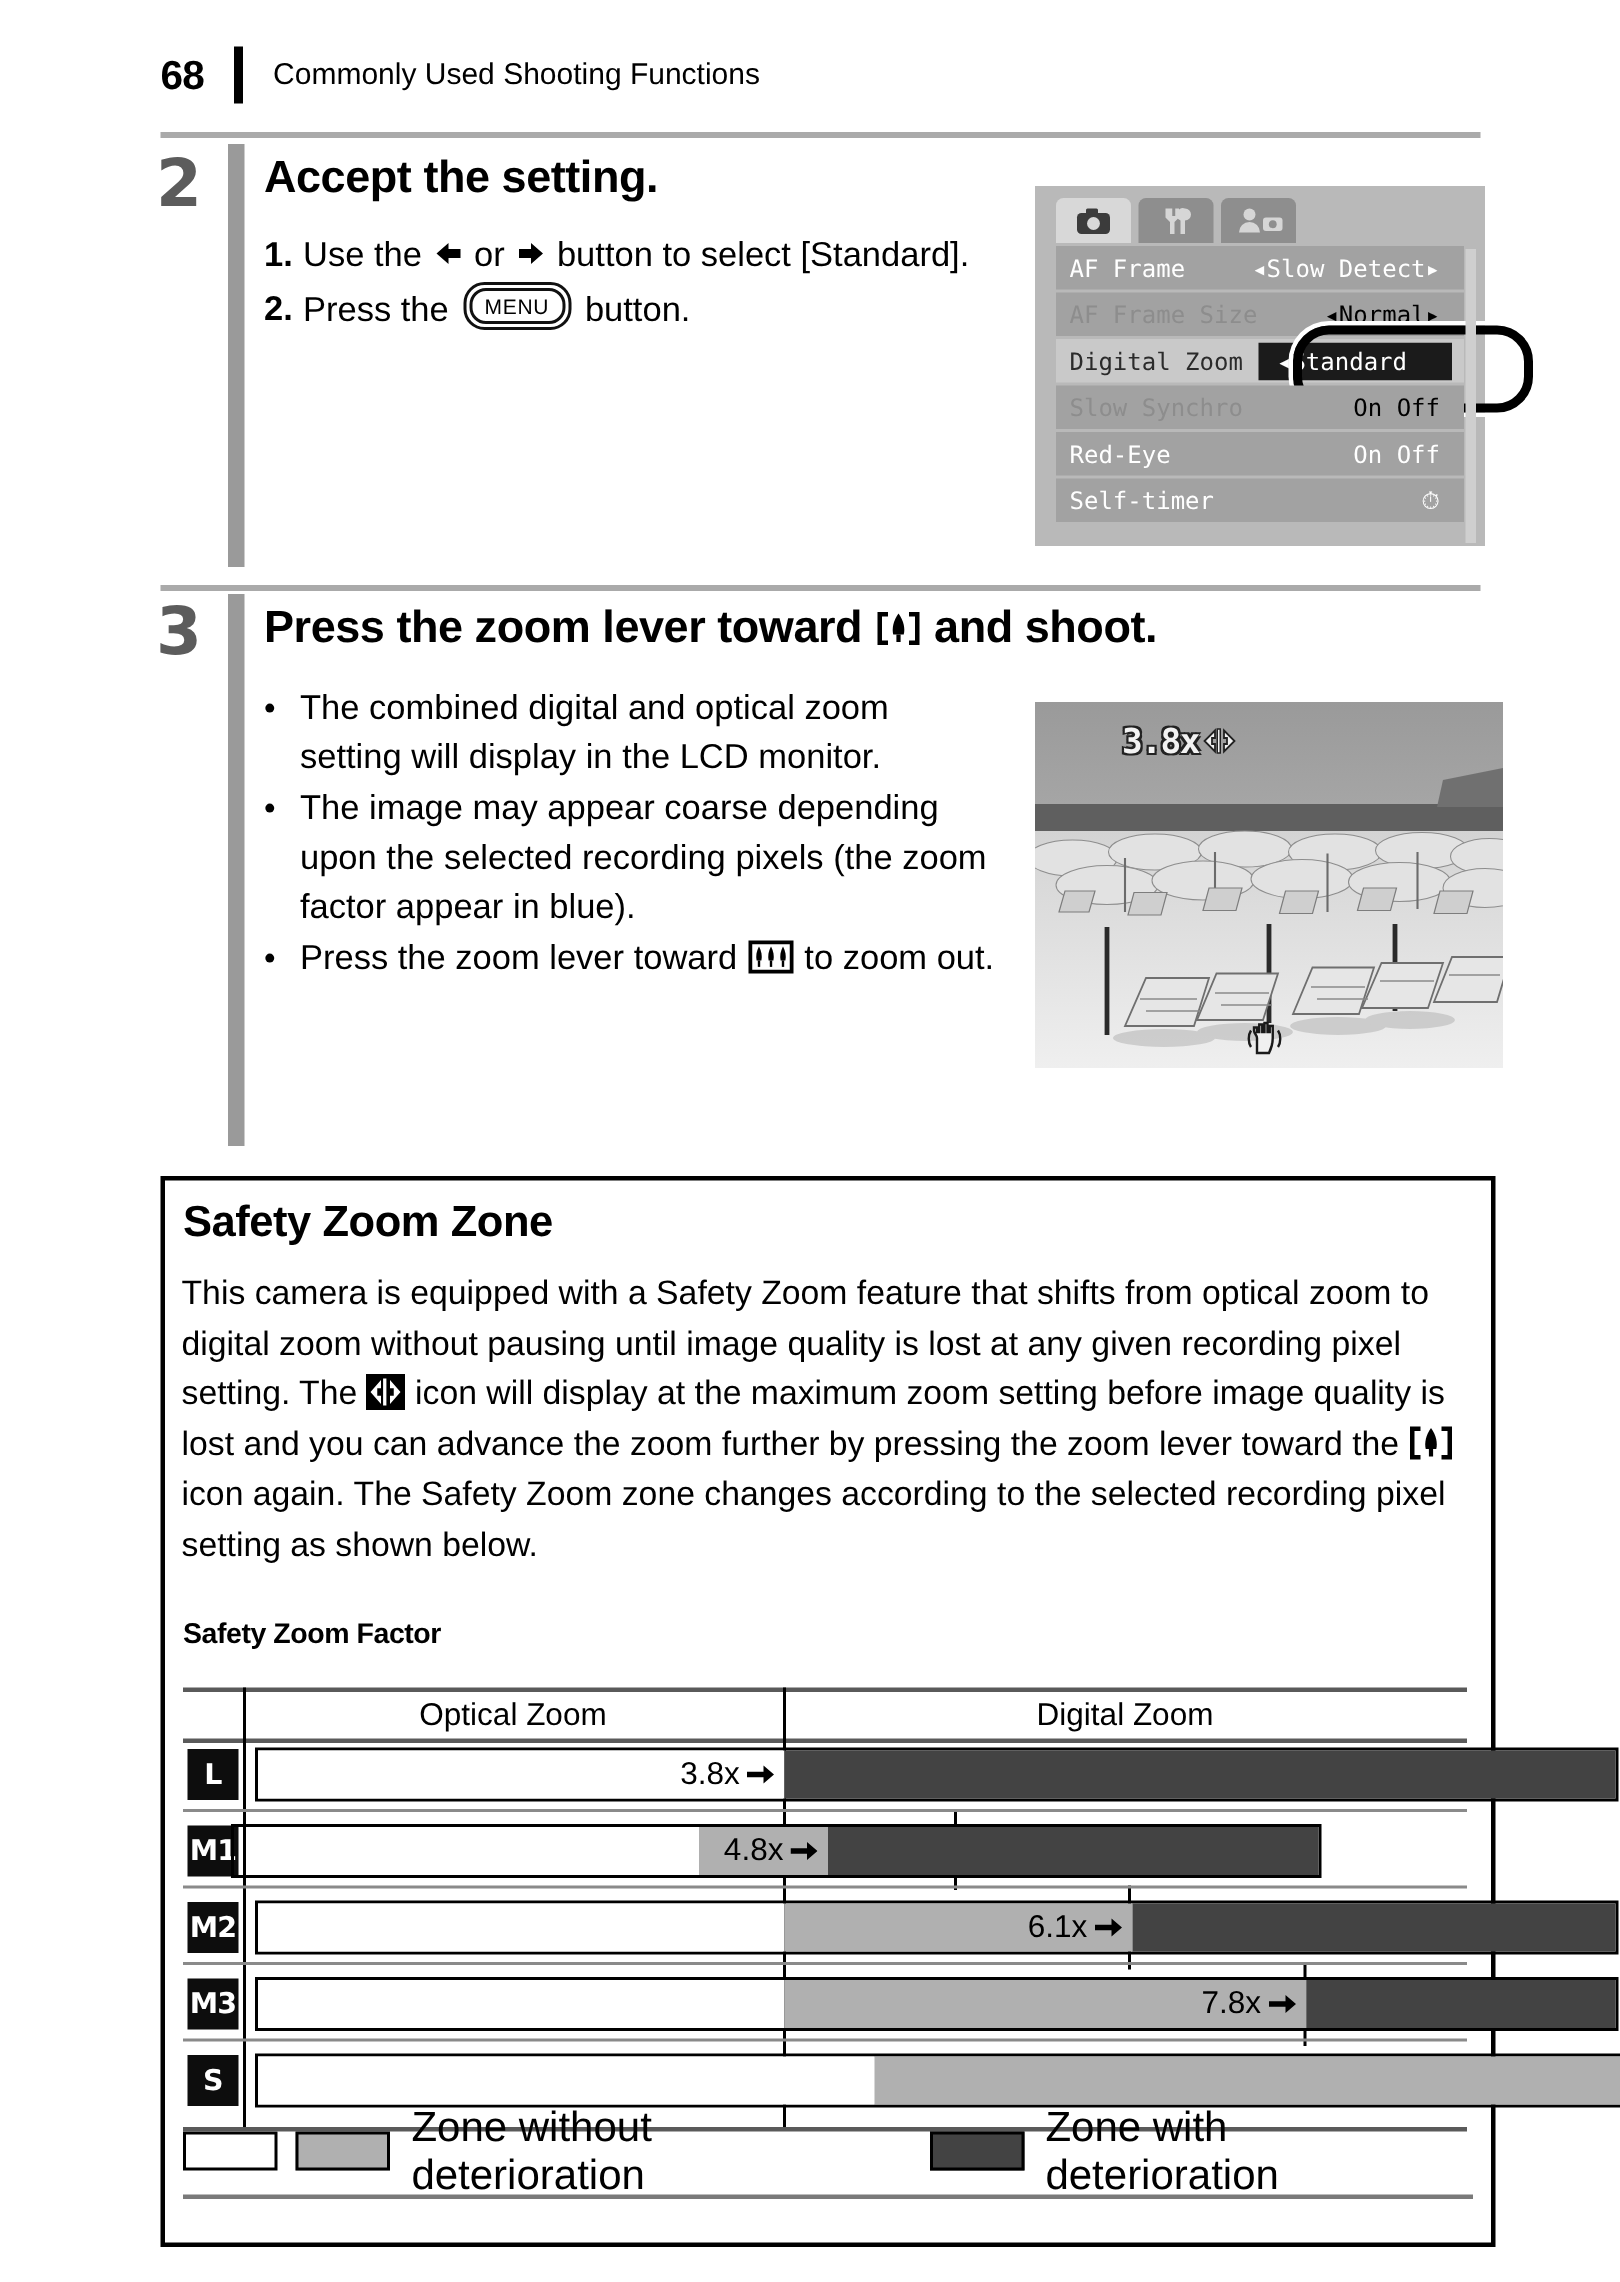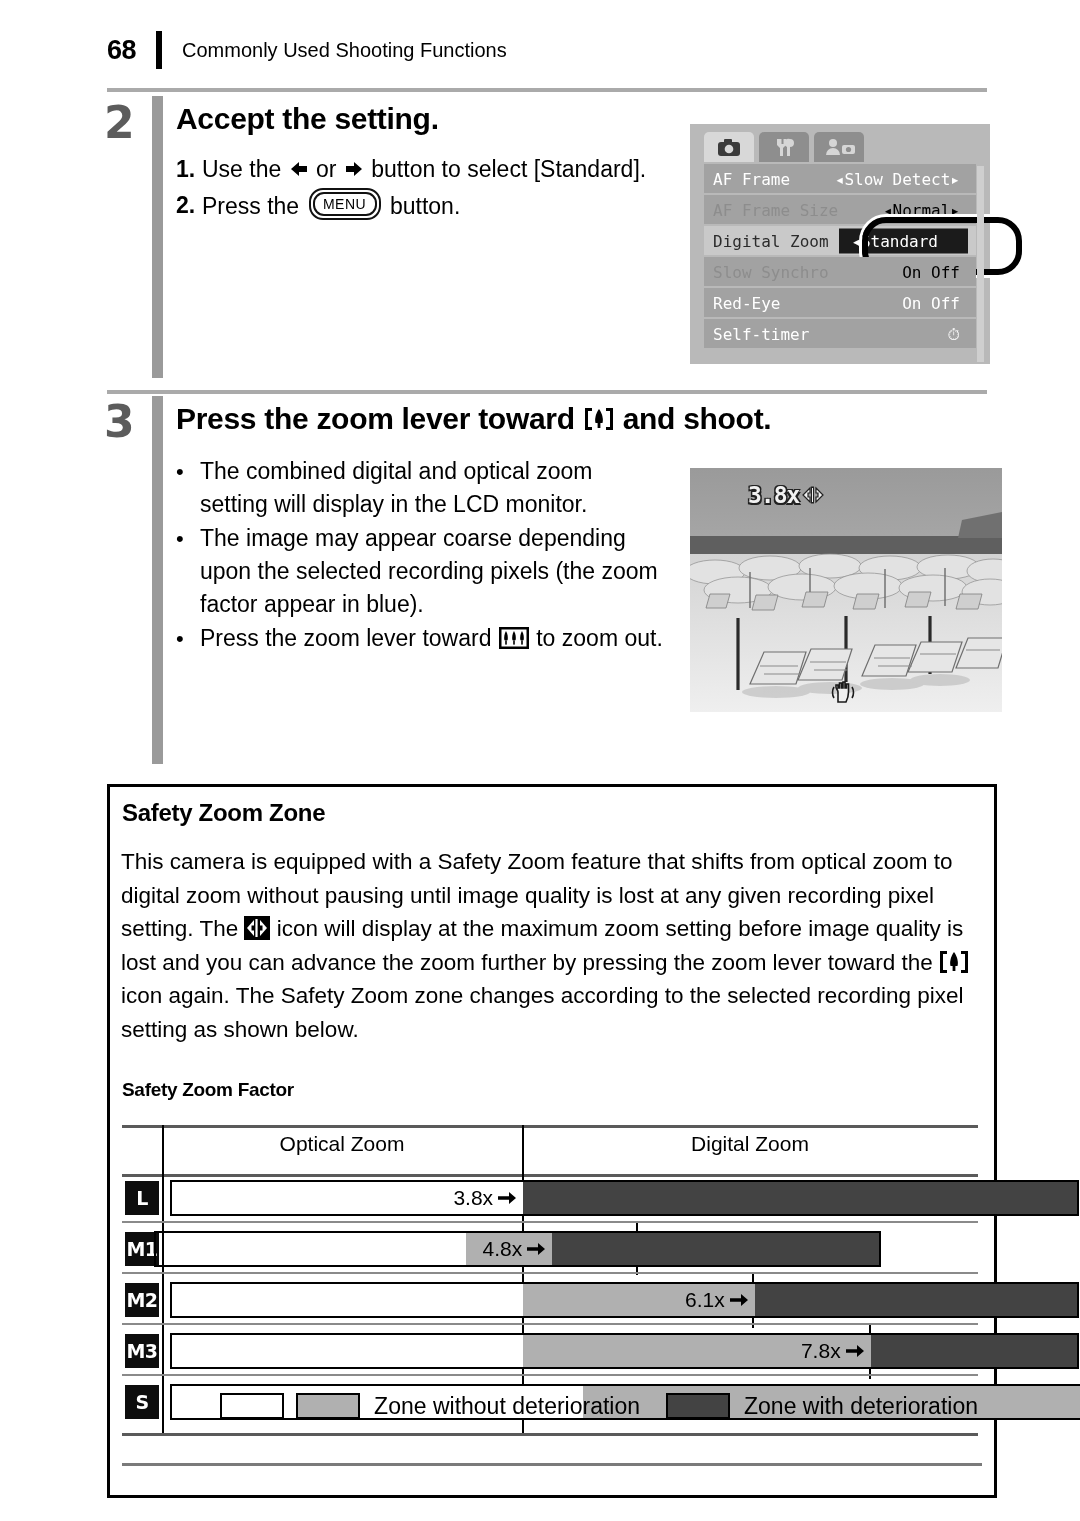--- a/index.html
+++ b/index.html
@@ -81,48 +81,48 @@
 
   
   .photo{position:absolute;left:690px;top:468px;width:312px;height:244px;overflow:hidden;background:#b0b0b0;}
   .photo .zoomlabel{position:absolute;left:58px;top:14px;font-family:"DejaVu Sans Mono",monospace;
     font-size:23px;font-weight:bold;color:#f2f2f2;letter-spacing:-1px;
     text-shadow:-1.5px -1.5px 0 #222,1.5px -1.5px 0 #222,-1.5px 1.5px 0 #222,1.5px 1.5px 0 #222;}
   .photo .handic{position:absolute;left:138px;bottom:6px;width:30px;height:30px;}
 
   
   .panel{position:absolute;left:107px;top:784px;width:884px;height:708px;border:3px solid #000;background:#fff;}
-  .panel h2{margin:0;position:absolute;left:12px;top:12px;font-size:24px;font-weight:bold;letter-spacing:-0.3px;}
+  .panel h2{margin:0;position:absolute;left:12px;top:12px;font-size:29px;font-weight:bold;letter-spacing:-0.3px;}
   .panel .body{position:absolute;left:11px;top:58px;width:856px;font-size:22.5px;line-height:33.5px;}
   .panel h3{margin:0;position:absolute;left:12px;top:292px;font-size:19px;font-weight:bold;letter-spacing:-0.3px;}
 
   
   .chart{position:absolute;left:12px;top:338px;width:856px;}
-  .chart .hdr{position:relative;height:52px;}
+  .chart .hdr{position:relative;height:37px;}
   .chart .hdr .hl-top{position:absolute;left:0;right:0;top:0;height:3px;background:#5a5a5a;}
   .chart .hdr .hl-bot{position:absolute;left:0;right:0;bottom:0;height:3px;background:#5a5a5a;}
   .chart .hdr .vl{position:absolute;top:0;bottom:0;width:2px;background:#000;}
   .chart .hdr .lab{position:absolute;top:7px;font-size:21px;text-align:center;}
 
   .chart .grid{position:relative;height:258px;}
   .chart .rowsep{position:absolute;left:0;right:0;height:2px;background:#8a8a8a;}
   .chart .colline{position:absolute;width:2px;background:#000;}
   .chart .tickline{position:absolute;width:2px;background:#000;}
   .chart .badge{position:absolute;width:34px;height:34px;background:#0d0d0d;color:#fff;
     display:flex;align-items:center;justify-content:center;font-size:19px;font-weight:bold;
     font-family:"DejaVu Sans",sans-serif;letter-spacing:-0.5px;}
   .chart .bar{position:absolute;height:36px;border:2px solid #000;box-sizing:border-box;display:flex;}
   .chart .seg{position:relative;height:100%;box-sizing:border-box;display:flex;align-items:center;justify-content:flex-end;}
   .chart .seg.white{background:#fff;}
   .chart .seg.gray{background:#b0b0b0;}
   .chart .seg.dark{background:#434343;}
   .chart .seg .v{font-size:21px;padding-right:7px;white-space:nowrap;display:flex;align-items:center;gap:5px;}
 
   .chart .footline{position:absolute;left:0;right:0;height:3px;background:#5a5a5a;}
-  .legend{position:absolute;left:12px;top:602px;width:856px;height:34px;display:flex;align-items:center;font-size:23px;justify-content:flex-end;}
+  .legend{position:absolute;left:12px;top:630px;width:856px;height:34px;display:flex;align-items:center;font-size:28px;}
   .legend .sw{width:64px;height:26px;border:2px solid #000;box-sizing:border-box;}
   .legend .sw.white{background:#fff;}
   .legend .sw.gray{background:#b0b0b0;}
   .legend .sw.dark{background:#434343;}
   .legend .gap{width:12px;}
   .legend .lbl{margin:0 26px 0 14px;}
   .legend .lbl2{margin-left:14px;}
   .panel .botline{position:absolute;left:12px;right:12px;top:676px;height:3px;background:#7a7a7a;}
 </style>
 </head>

